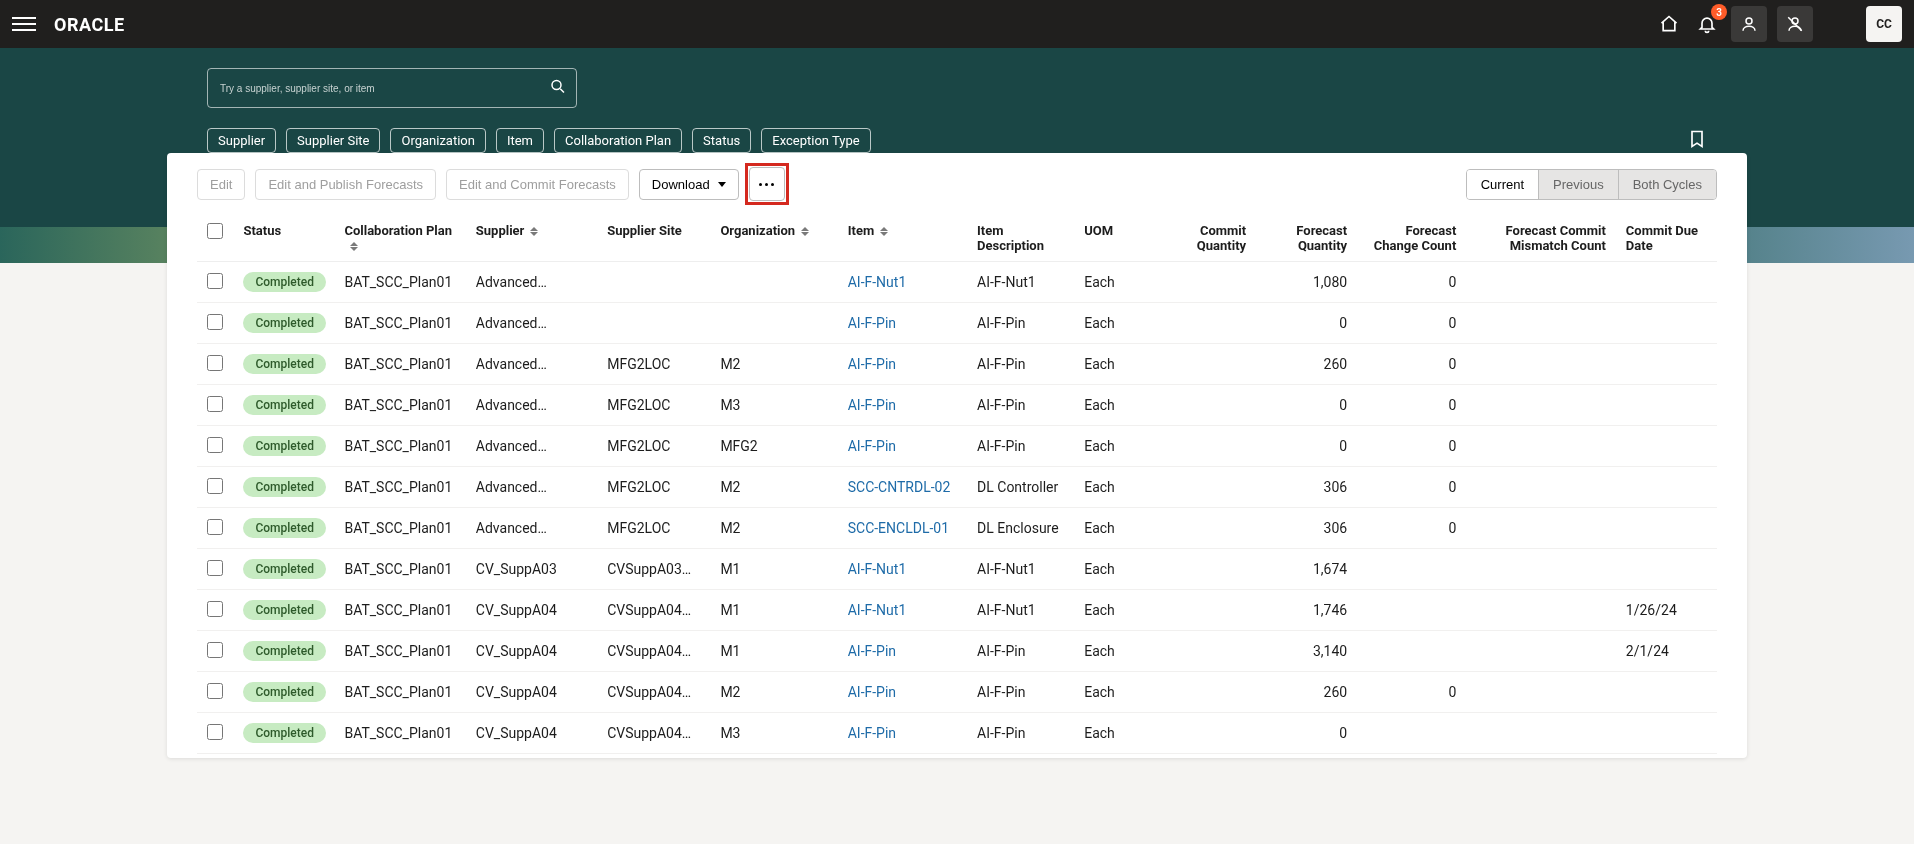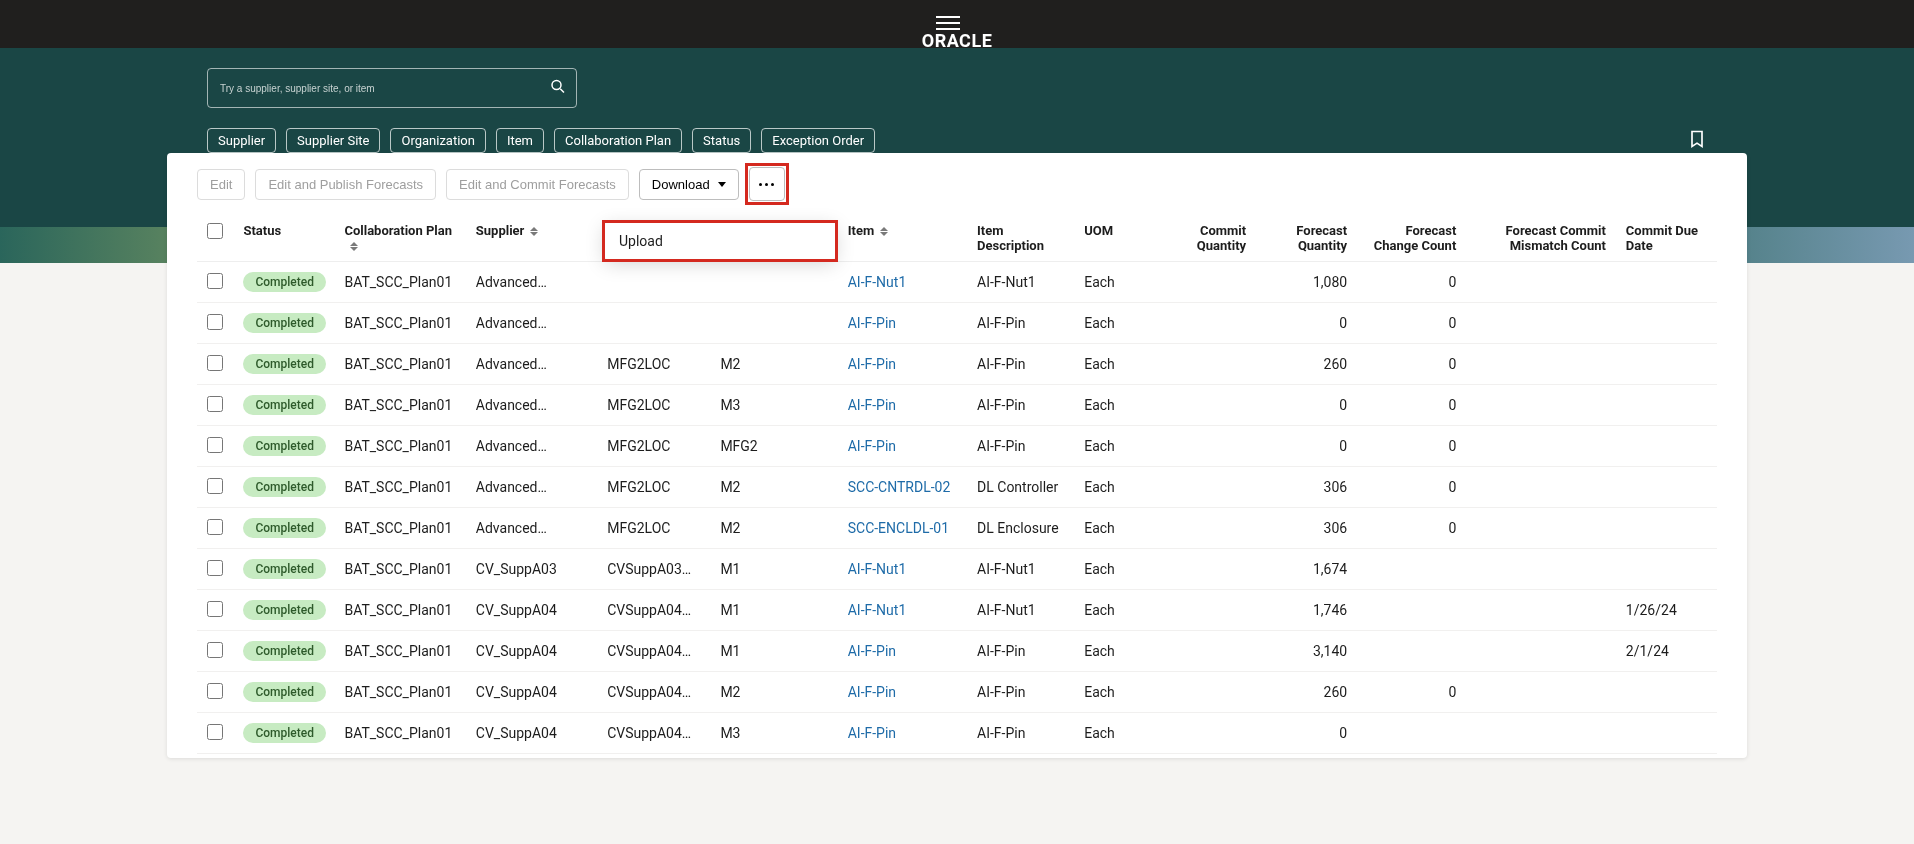--- a/index.html
+++ b/index.html
@@ -1,25 +1,25 @@
 <!DOCTYPE html>
 <html><head>
 <meta charset="utf-8">
 <style>
 * { box-sizing: border-box; margin: 0; padding: 0; }
 body { font-family: -apple-system, BlinkMacSystemFont, "Segoe UI", Roboto, Arial, sans-serif; background: #f5f4f2; font-size: 14px; color: #1d1d1d; }
-.topbar { background: #201f1e; height: 48px; display: flex; align-items: center; padding: 16px 12px; color: #fff; flex-direction: column; }
+.topbar { background: #201f1e; height: 48px; display: flex; align-items: center; padding: 16px 12px; color: #fff; }
 .hamburger { width: 24px; height: 24px; display: flex; flex-direction: column; justify-content: center; gap: 4px; cursor: pointer; margin-right: 18px; }
 .hamburger span { display: block; height: 2px; background: #fff; width: 100%; }
 .oracle-logo { font-size: 18px; font-weight: 700; letter-spacing: 0.5px; color:#fff; }
 .topbar-right { margin-left: auto; display: flex; align-items: center; gap: 10px; }
 .top-icon-btn { width: 36px; height: 36px; background: #3a3938; border-radius: 4px; display: flex; align-items: center; justify-content: center; color: #fff; cursor: pointer; position: relative; }
 .top-icon-plain { width: 28px; height: 28px; display: flex; align-items: center; justify-content: center; color: #fff; cursor: pointer; position: relative; }
 .badge { position: absolute; top: -6px; right: -6px; background: #ff5c29; color: #fff; border-radius: 50%; width: 16px; height: 16px; font-size: 10px; display: flex; align-items: center; justify-content: center; font-weight:600;}
-.avatar { width: 20px; height: 36px; border-radius: 4px; background: #f5f4f2; color: #201f1e; display: flex; align-items: center; justify-content: center; font-size: 12px; font-weight: 700; }
+.avatar { width: 36px; height: 36px; border-radius: 4px; background: #f5f4f2; color: #201f1e; display: flex; align-items: center; justify-content: center; font-size: 12px; font-weight: 700; margin-left: 43px; }
 .hero { background: #1a4645; padding: 20px 0 28px 0; position: relative; overflow: hidden; }
 .hero-bg-strip { position: absolute; left: 0; right: 0; bottom: 0; height: 36px; background: linear-gradient(90deg, #2d6b5f 0%, #a8b86a 20%, #3d8b72 40%, #e8a84a 60%, #2d6b5f 80%, #88a8c4 100%); opacity: 0.85; }
 .hero-inner { max-width: 1580px; margin: 0 auto; padding: 0 40px; position: relative; z-index: 1;}
 .page-title { color: #fff; font-size: 28px; font-weight: 700; margin-bottom: 14px; }
 .search-wrap { position: relative; width: 370px; margin-bottom: 20px; }
 .search-input { width: 100%; height: 40px; background: transparent; border: 1px solid rgba(255,255,255,0.6); border-radius: 4px; padding: 0 42px 0 12px; color: #fff; font-size: 10px; }
 .search-input::placeholder { color: #c7d2d1; }
 .search-icon-pos { position: absolute; right: 10px; top: 50%; transform: translateY(-50%); color: #fff; }
 .filter-row { display: flex; gap: 10px; align-items: center; }
 .chip { border: 1px solid rgba(255,255,255,0.7); border-radius: 4px; padding: 4px 10px; color: #fff; font-size: 13px; cursor: pointer; }
@@ -123,21 +123,21 @@
           </svg>
       </span>
     </div>
     <div class="filter-row">
       <span class="chip">Supplier</span>
       <span class="chip">Supplier Site</span>
       <span class="chip">Organization</span>
       <span class="chip">Item</span>
       <span class="chip">Collaboration Plan</span>
       <span class="chip">Status</span>
-      <span class="chip">Exception Order</span>
+      <span class="chip">Exception Type</span>
       <span class="bookmark">
         <svg width="20" height="20" viewBox="0 0 24 24" fill="none" stroke="currentColor" stroke-width="2">
             <path d="M6 3h12v18l-6-4-6 4V3z"></path>
           </svg>
       </span>
     </div>
   </div>
 </div>
 
 <div class="bgstrip-wrap">
@@ -156,24 +156,28 @@
         </button>
     <div class="more-highlight">
       <div class="more-btn">
         <span class="dots">
               <span></span>
               <span></span>
               <span></span>
             </span>
       </div>
     </div>
+    <div class="seg">
+      <button class="active">Current</button>
+      <button class="inactive">Previous</button>
+      <button class="inactive">Both Cycles</button>
+    </div>
   </div>
 
   <div class="dropdown">
-    <div class="dropdown-item highlighted">Upload</div>
   </div>
 
   <table class="tbl">
     <thead>
       <tr>
         <th class="checkbox-col"><input type="checkbox" style=""></th>
         <th class="status-col">Status</th>
         <th class="col-plan"><span>Collaboration Plan</span><span class="sort-icon">
                 <span class="up"></span>
                 <span class="down"></span>

